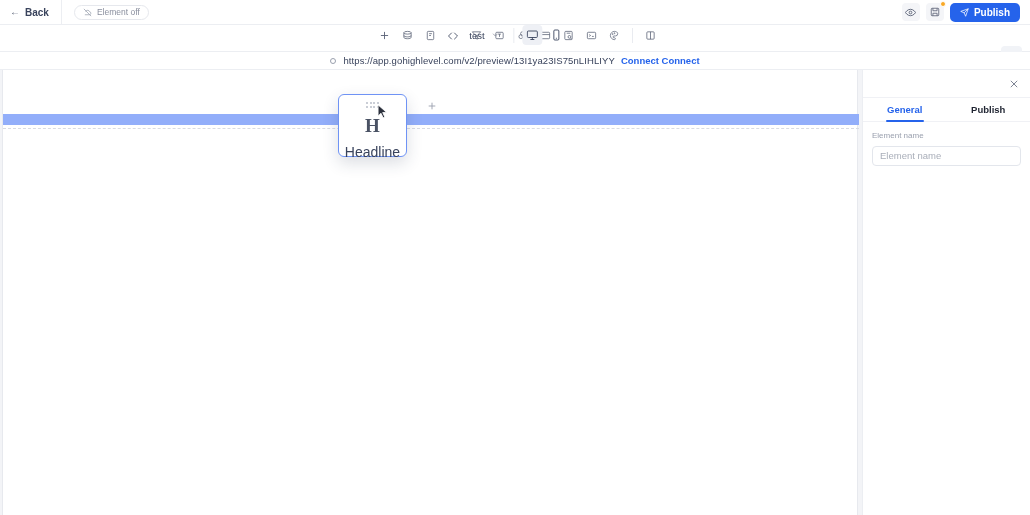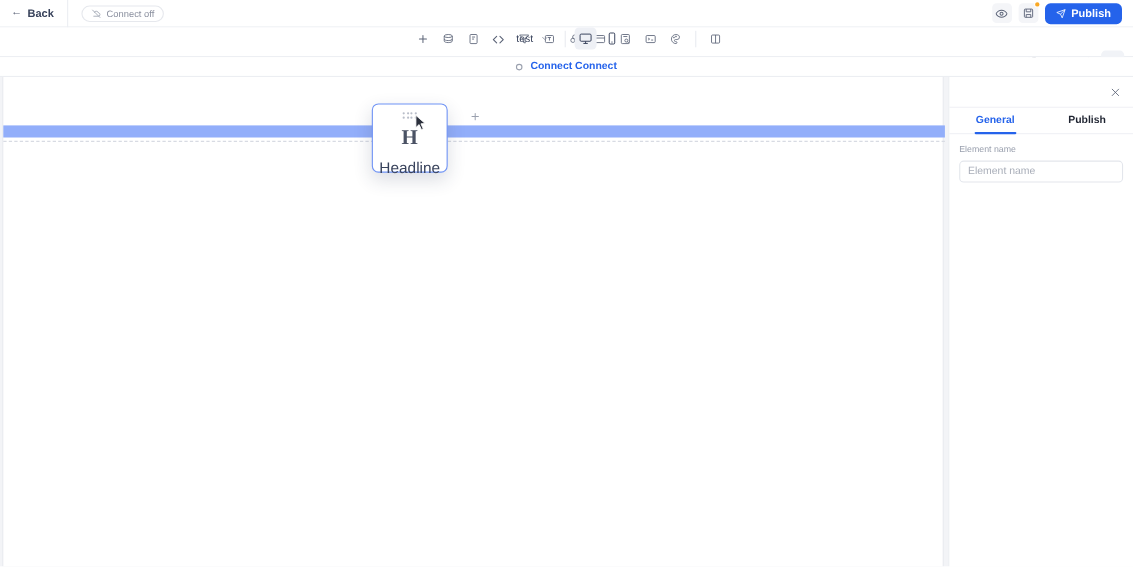--- a/index.html
+++ b/index.html
@@ -191,21 +191,21 @@
       <span>Back</span>
     </div>
 
     <div class="autosave">
       <span>
         <svg width="9" height="9" viewBox="0 0 24 24" fill="none" stroke="#9aa0ae" stroke-width="2" stroke-linecap="round">
           <path d="M6 18h11a4 4 0 0 0 .6-7.95A6 6 0 0 0 7.2 8.3"></path>
           <path d="M3 3l18 18"></path>
         </svg>
       </span>
-      <span>Connect off</span>
+      <span>Element off</span>
     </div>
 
     <div class="topbar-right">
       <div class="icon-btn framed">
         <span>
           <svg width="11" height="11" viewBox="0 0 24 24" fill="none" stroke="#5b6377" stroke-width="2">
             <path d="M1 12s4-7 11-7 11 7 11 7-4 7-11 7S1 12 1 12z"></path>
               <circle cx="12" cy="12" r="3"></circle>
           </svg>
         </span>
@@ -361,20 +361,21 @@
             <path d="M4 8h12M4 16h8"></path>
             <circle cx="18" cy="8" r="2.2"></circle>
             <circle cx="15" cy="16" r="2.2"></circle>
           </svg>
       </div>
     </div>
   </div>
 
   <div class="urlbar">
     <span class="url-circle"></span>
+    <span class="url-text">https://app.gohighlevel.com/v2/preview/13I1ya23IS75nLIHLIYY</span>
     <span class="connect-domain">Connect Connect</span>
   </div>
 
   <div class="canvas-wrap">
     <div class="canvas">
       <div class="drop-indicator"></div>
       <div class="dashed-row"></div>
       <div class="add-plus">
         <svg width="10" height="10" viewBox="0 0 24 24" fill="none" stroke="#9aa0ae" stroke-width="2.2" stroke-linecap="round">
             <path d="M12 5v14M5 12h14"></path>

